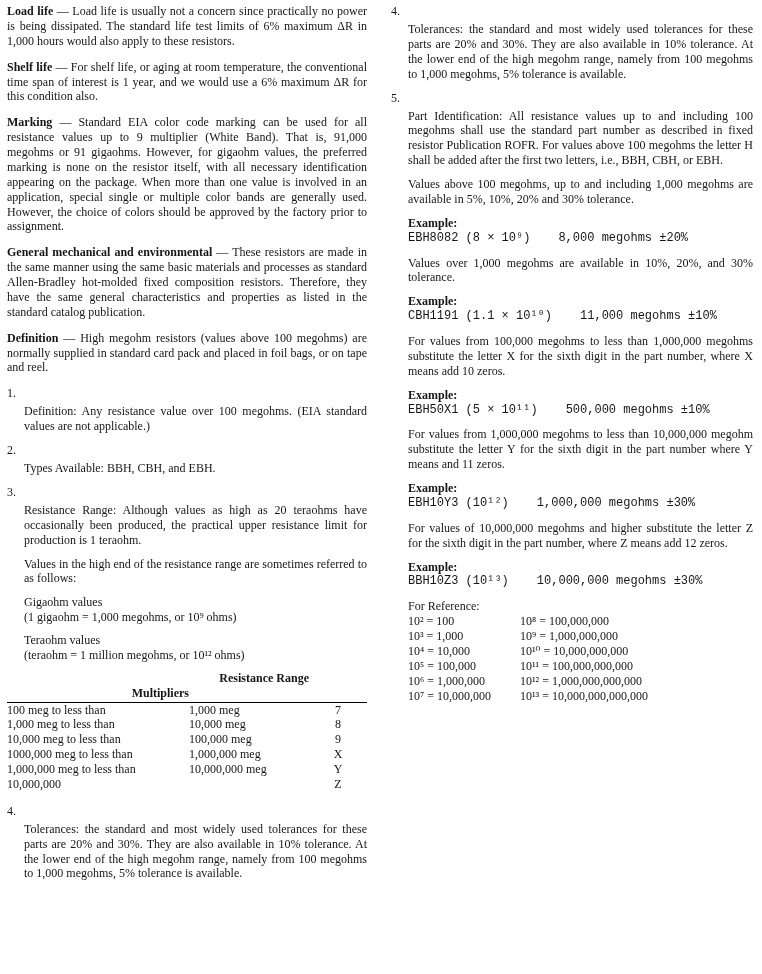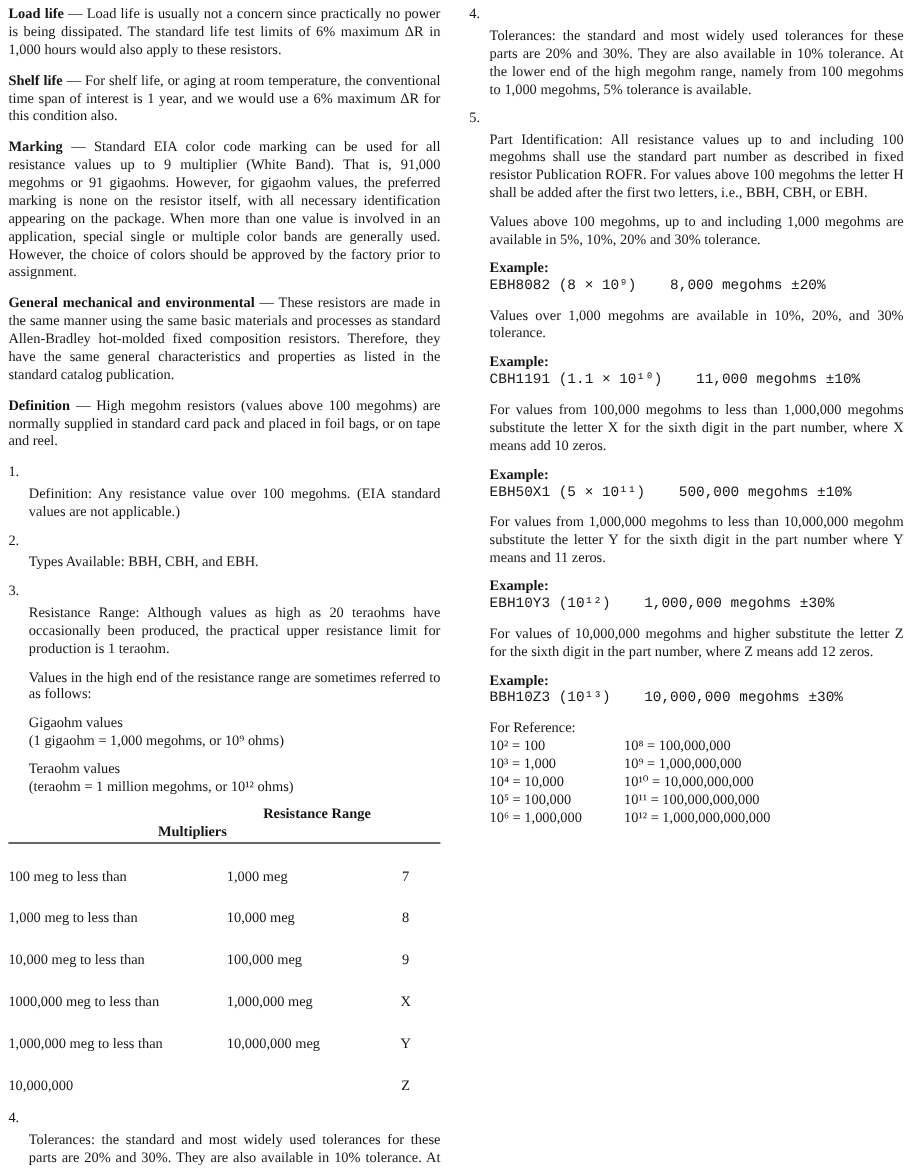--- a/index.html
+++ b/index.html
@@ -24,21 +24,21 @@
   .sub { margin-left:17px; }
   .sub .para { margin-bottom:9px; }
 
   .defblock { margin-left:17px; margin-bottom:8px; }
 
   .rtable { width:100%; margin:5px 0 12px 0; }
   .thead { display:grid; grid-template-columns:182px 120px 58px; font-weight:bold;
            border-bottom:1.5px solid #000; padding-bottom:1px; }
   .h-range { grid-column:1 / 3; text-align:right; }
   .h-mult { text-align:right; }
-  .trow { display:grid; grid-template-columns:182px 120px 58px;margin-top:20px; }
+  .trow { display:grid; grid-template-columns:182px 120px 58px; }
   .t-mult { text-align:center; }
 
   .example { margin-bottom:10px; }
   .ex-label { font-weight:bold;font-family:Liberation Serif, serif; }
   .ex-line { display:flex; gap:28px; white-space:nowrap;font-family:Liberation Mono, monospace; }
 
   .ref-title { }
   .ref-row { display:flex; }
   .ref-left { flex:0 0 112px; }
 </style>
@@ -227,17 +227,21 @@
           <span>10¹⁰ = 10,000,000,000</span>
         </div>
         <div class="ref-row">
           <span class="ref-left">10⁵ = 100,000</span>
           <span>10¹¹ = 100,000,000,000</span>
         </div>
         <div class="ref-row">
           <span class="ref-left">10⁶ = 1,000,000</span>
           <span>10¹² = 1,000,000,000,000</span>
         </div>
+        <div class="ref-row">
+          <span class="ref-left">10⁷ = 10,000,000</span>
+          <span>10¹³ = 10,000,000,000,000</span>
+        </div>
       </div>
 
     </div>
   </div>
 </div>
 
 </body></html>

